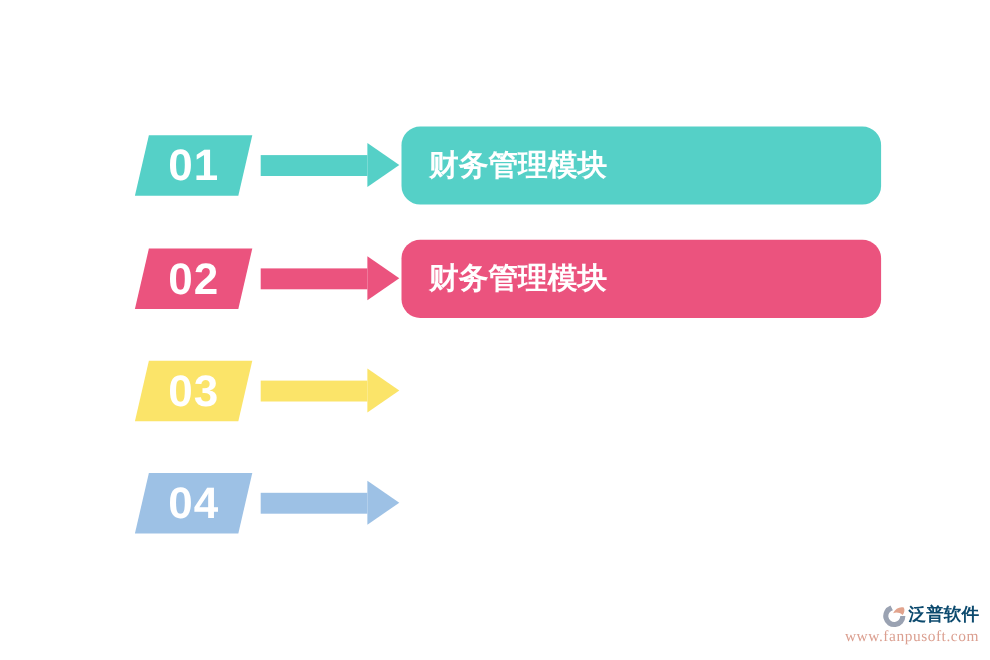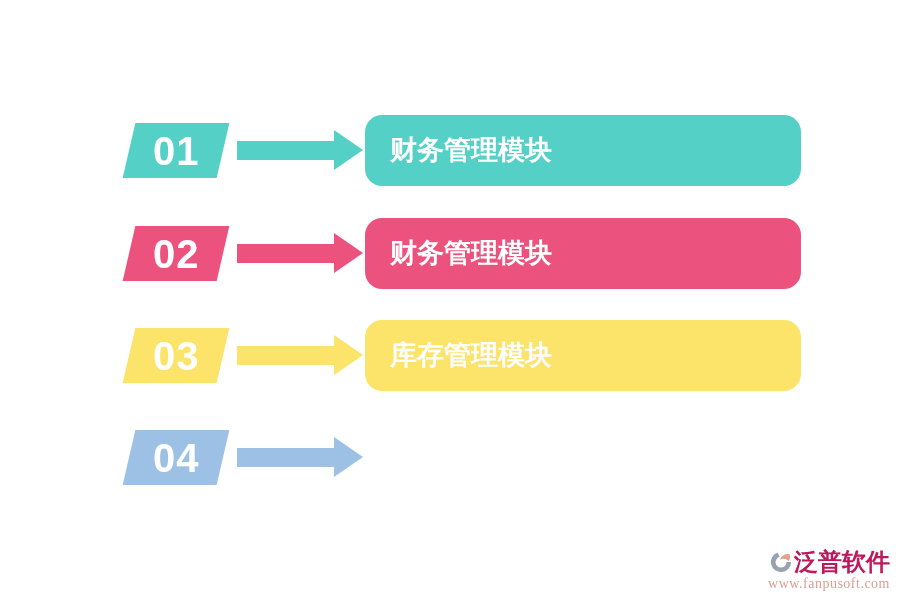--- a/index.html
+++ b/index.html
@@ -93,22 +93,22 @@
     display: flex;
     flex-direction: column;
     align-items: flex-end;
   }
   .watermark .brand-line {
     display: flex;
     align-items: center;
     gap: 2px;
   }
   .watermark .brand-name {
-    color: #be185d;
-    font-size: 24px;
+    color: #0c4a6e;
+    font-size: 16px;
     font-weight: 600;
     line-height: 1.1;
     white-space: nowrap;
   }
   .watermark .brand-url {
     color: #db9f90;
     font-size: 14px;
     font-family: "Liberation Serif", serif;
     letter-spacing: 0.5px;
     margin-top: 1px;
@@ -147,23 +147,20 @@
   </div>
 
   <div class="step-row r2" style="--c: #FBE469;">
     <div class="badge">
       <span class="num">03</span>
     </div>
     <div class="arrow">
       <div class="shaft"></div>
       <div class="head"></div>
     </div>
-    <div class="bar">
-      <span class="label">库存管理模块</span>
-    </div>
   </div>
 
   <div class="step-row r3" style="--c: #9DC1E5;">
     <div class="badge">
       <span class="num">04</span>
     </div>
     <div class="arrow">
       <div class="shaft"></div>
       <div class="head"></div>
     </div>

